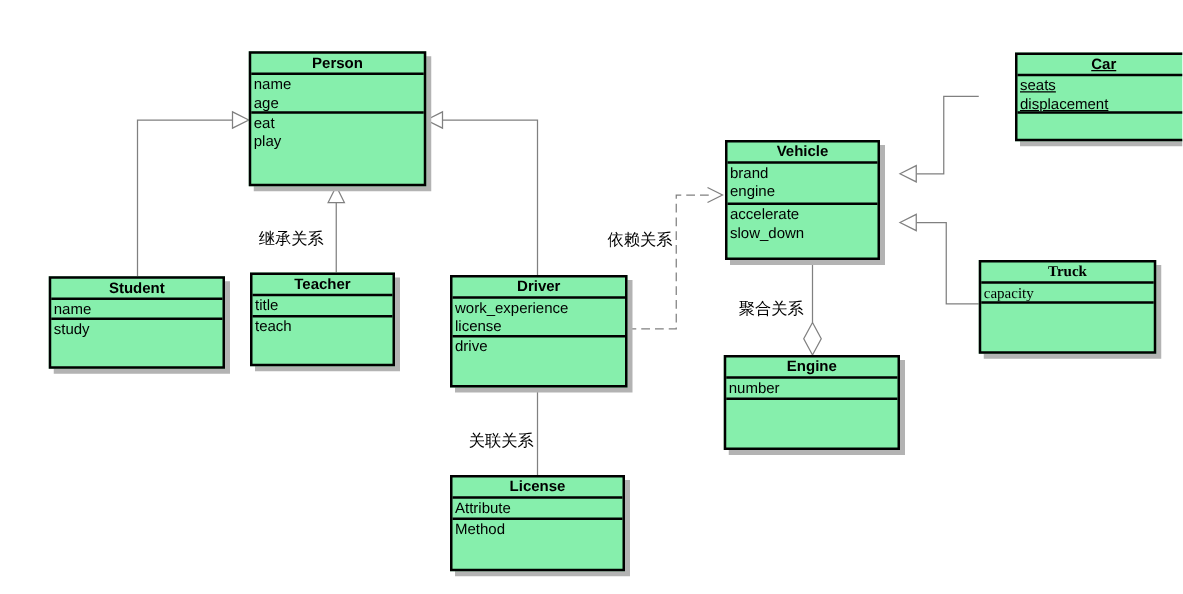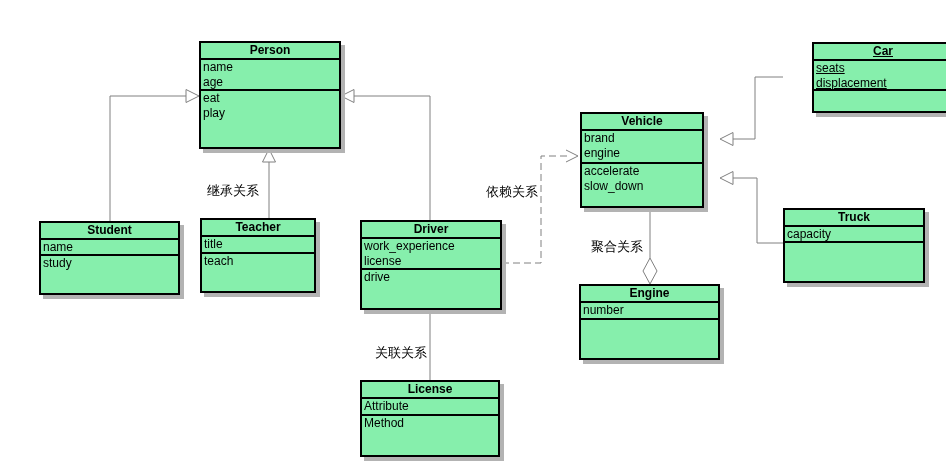--- a/index.html
+++ b/index.html
@@ -141,21 +141,21 @@
 
   <div class="uml-class" style="left:812px; top:42px; width:142px; height:71px;text-decoration:underline;">
     <div class="uml-title">Car</div>
     <div class="uml-attrs" style="height:28px;">
       <div>seats</div>
       <div>displacement</div>
     </div>
     <div class="uml-methods"></div>
   </div>
 
-  <div class="uml-class" style="left:783px; top:208px; width:142px; height:75px;">
+  <div class="uml-class" style="left:783px; top:208px; width:142px; height:75px;font-family:Liberation Serif, serif;">
     <div class="uml-title">Truck</div>
     <div class="uml-attrs" style="height:14px;">
       <div>capacity</div>
     </div>
     <div class="uml-methods"></div>
   </div>
 
   <div class="uml-class" style="left:579px; top:284px; width:141px; height:76px;">
     <div class="uml-title">Engine</div>
     <div class="uml-attrs" style="height:15px;">

